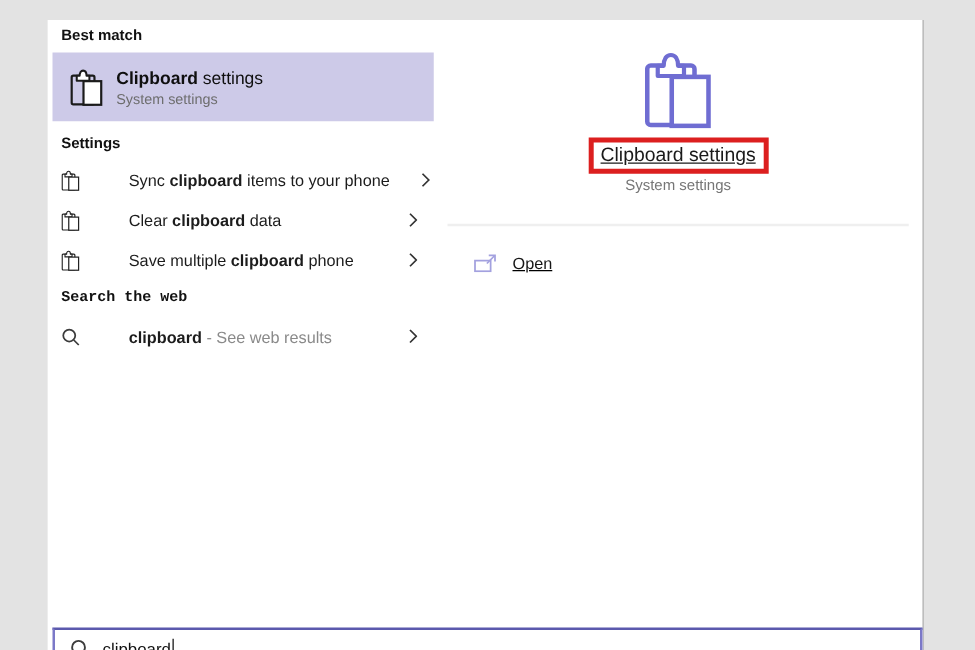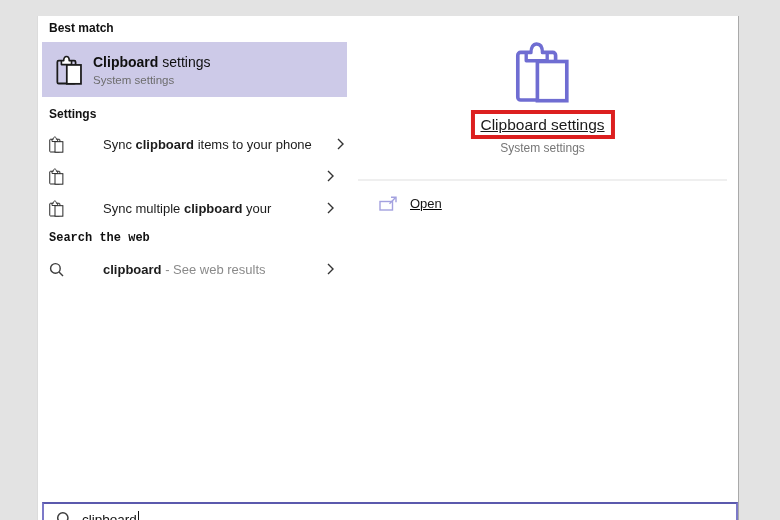--- a/index.html
+++ b/index.html
@@ -71,21 +71,21 @@
   .preview-sub {
     position:absolute; top:118px; left:0; width:100%;
     text-align:center; font-size:12px; color:#767676;
   }
   .card-divider {
     position:absolute; top:156px; left:0; width:100%; height:2px;
     background:#efefef;
   }
   .open-row {
     position:absolute; top:173px; left:21px; height:28px;
-    display:flex; align-items:flex-start;text-decoration:underline;
+    display:flex; align-items:center;text-decoration:underline;
   }
   .open-icon { width:18px; height:15px; flex:0 0 auto; color:#a3a1df; }
   .open-label { margin-left:13px; font-size:13px; color:#161616; }
 
   
   .searchbox {
     position:absolute; left:4px; top:486px; width:696px; height:34px;
     background:#fff;
     border:2px solid #7c79c8; border-top-color:#5b59ad;
     display:flex; align-items:center; padding-left:12px;
@@ -145,30 +145,31 @@
     <span class="row-label"><span>Sync </span><b>clipboard</b><span> items to your phone</span></span>
     <svg class="chevron" viewBox="0 0 7 12">
         <use href="#chevron-glyph"></use>
       </svg>
   </div>
 
   <div class="result-row list-row row-2">
     <svg class="small-icon" viewBox="0 0 40 44">
         <use href="#clipboard-glyph"></use>
       </svg>
+    <span class="row-label"><span>Clear </span><b>clipboard</b><span> data</span></span>
     <svg class="chevron" viewBox="0 0 7 12">
         <use href="#chevron-glyph"></use>
       </svg>
   </div>
 
   <div class="result-row list-row row-3">
     <svg class="small-icon" viewBox="0 0 40 44">
         <use href="#clipboard-glyph"></use>
       </svg>
-    <span class="row-label"><span>Sync multiple </span><b>clipboard</b><span> your</span></span>
+    <span class="row-label"><span>Save multiple </span><b>clipboard</b><span> phone</span></span>
     <svg class="chevron" viewBox="0 0 7 12">
         <use href="#chevron-glyph"></use>
       </svg>
   </div>
 
   <div class="section-header hdr-web">Search the web</div>
 
   <div class="result-row list-row row-web">
     <svg class="mag-icon" viewBox="0 0 15 15">
         <use href="#magnifier-glyph"></use>

